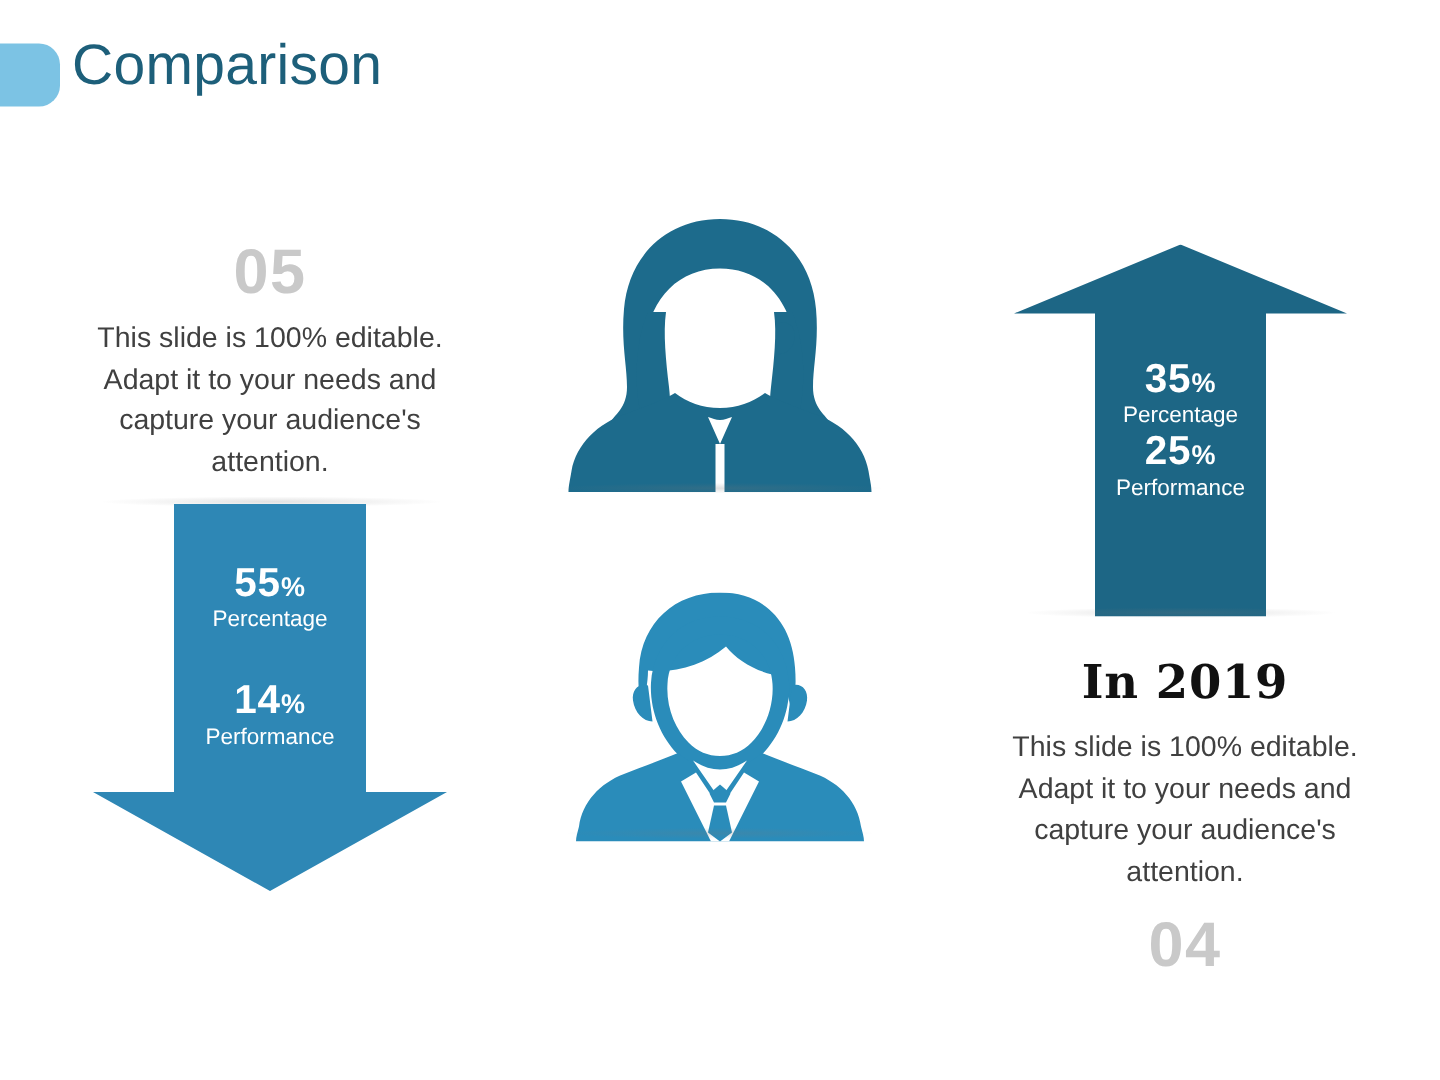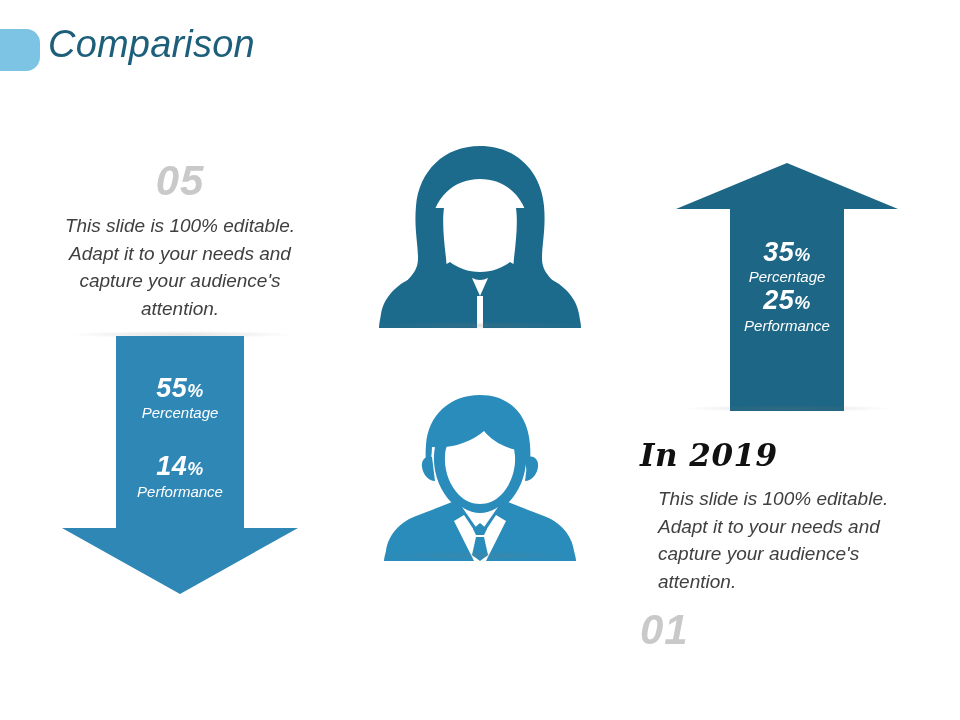--- a/index.html
+++ b/index.html
@@ -10,21 +10,20 @@
   }
   body {
     font-family: "Liberation Sans", sans-serif;
   }
   .slide {
     position: relative;
     width: 960px;
     height: 720px;
     background: #ffffff;
     overflow: hidden;
-    font-style: italic;
   }
 
   
   .title-accent {
     position: absolute;
     left: 0px;
     top: 29px;
     width: 40px;
     height: 42px;
     background: #7cc3e4;
@@ -115,20 +114,21 @@
   #arrow-up-wrap { left: 676px; top: 163px; width: 222px; height: 248px; }
   #arrow-up-labels { padding-top: 75px; }
   #arrow-up-labels .stat-group + .stat-group { }
 
   
   .col-right {
     position: absolute;
     left: 640px;
     top: 437px;
     width: 300px;
+    text-align: center;
   }
   .col-right .year-heading { margin-top: 0; }
   .col-right .body-copy { margin-top: 12px; }
   .col-right .big-number { margin-top: 14px; }
 
   
   .avatar {
     position: absolute;
   }
   #avatar-female { left: 378px; top: 146px; width: 204px; height: 182px; }
@@ -240,16 +240,16 @@
         </div>
         <div class="stat-label">Performance</div>
       </div>
     </div>
   </div>
   <div class="ground-shadow" id="shadow-arrow-up"></div>
 
   <div class="col-right">
     <div class="year-heading">In 2019</div>
     <div class="body-copy">This slide is 100% editable. Adapt it to your needs and capture your audience's attention.</div>
-    <div class="big-number">01</div>
+    <div class="big-number">04</div>
   </div>
 
 </div>
 
 </body></html>

